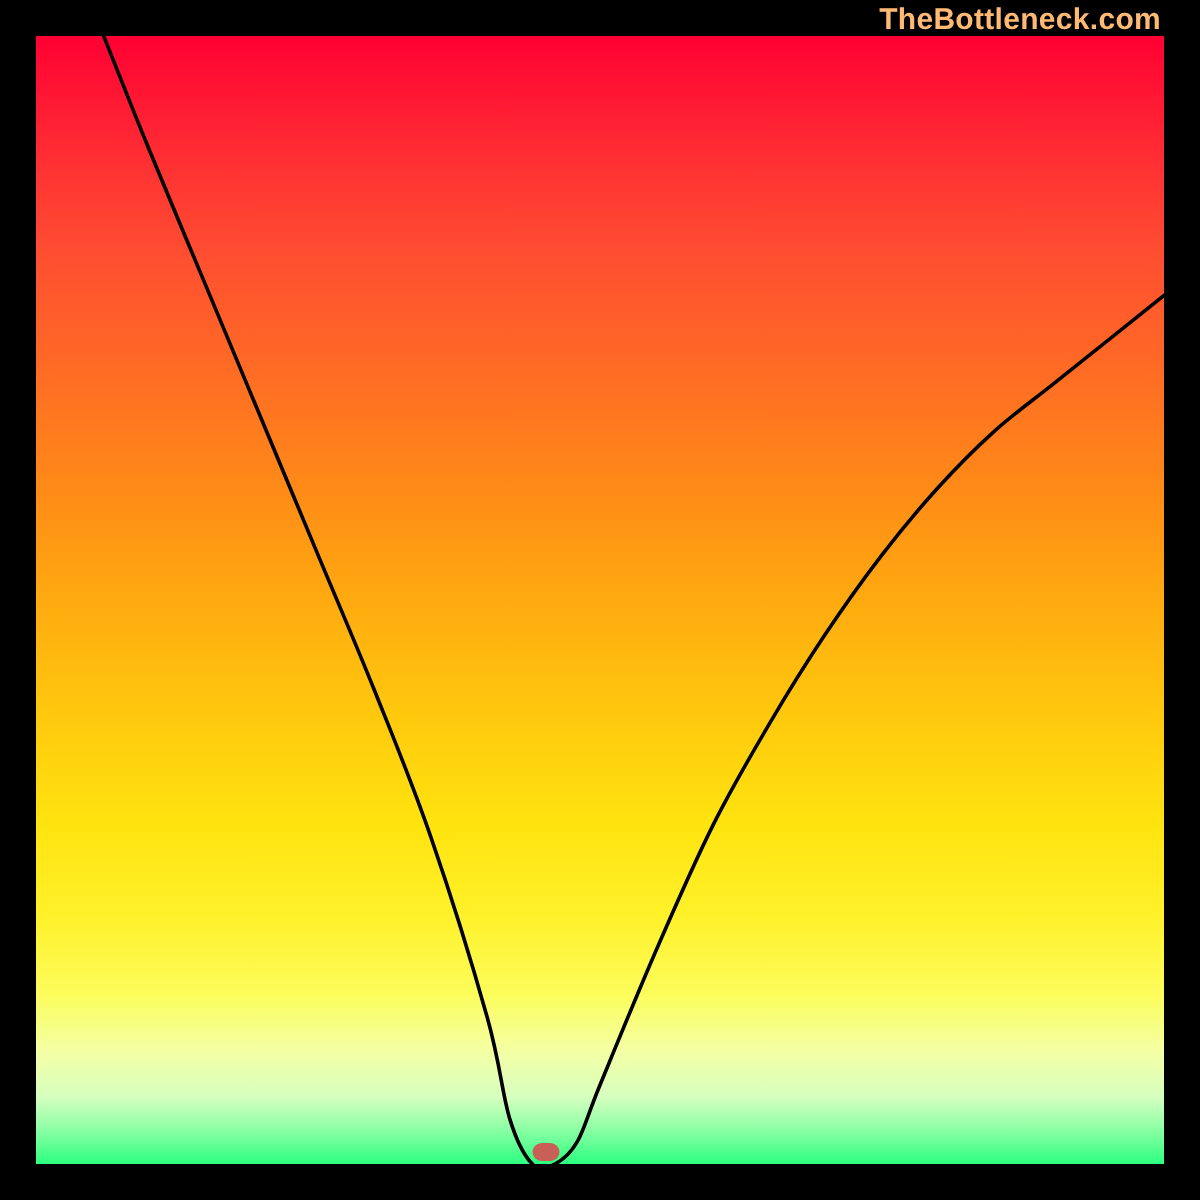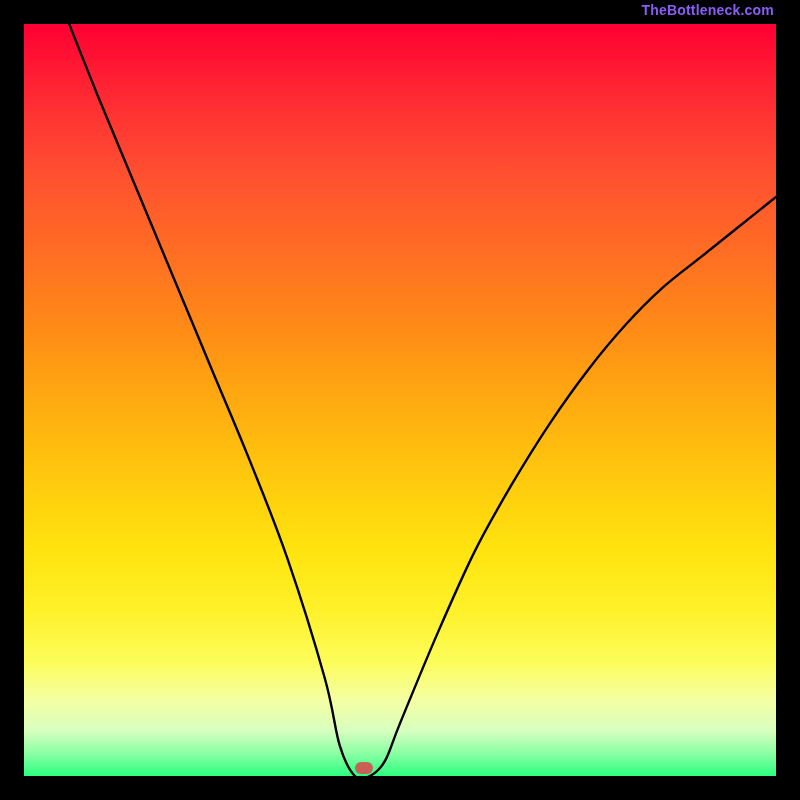--- a/index.html
+++ b/index.html
@@ -40,23 +40,23 @@
   .dot {
     position: absolute;
     width: 18px; height: 12px;
     background: #c86058;
     border-radius: 6px;
   }
   .watermark {
     position: absolute;
     top: 2px; right: 26px;
     font-family: Arial, Helvetica, sans-serif;
-    font-size: 14px;
+    font-size: 20px;
     font-weight: 600;
-    color: #8b5cf6;
+    color: #fdba74;
     letter-spacing: 0.2px;
   }
 </style>
 </head>
 <body>
 
 <div class="frame">
   <div class="watermark">TheBottleneck.com</div>
 
   <div class="plot">

